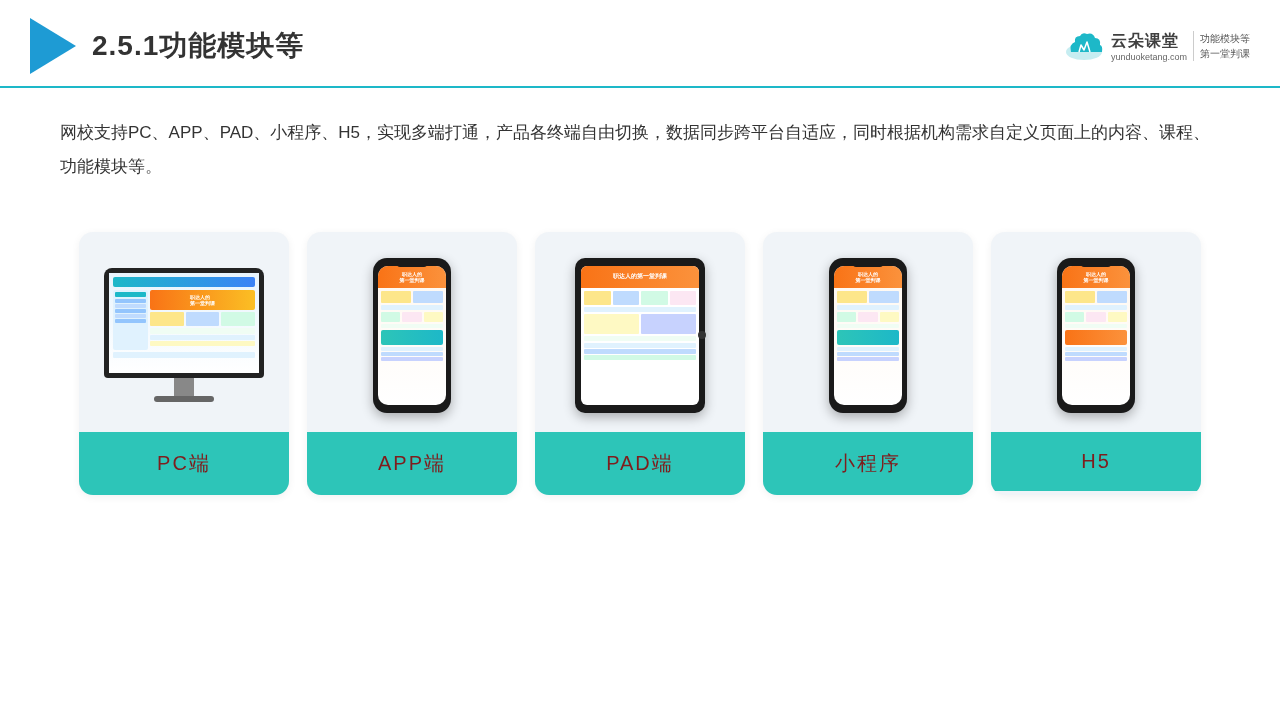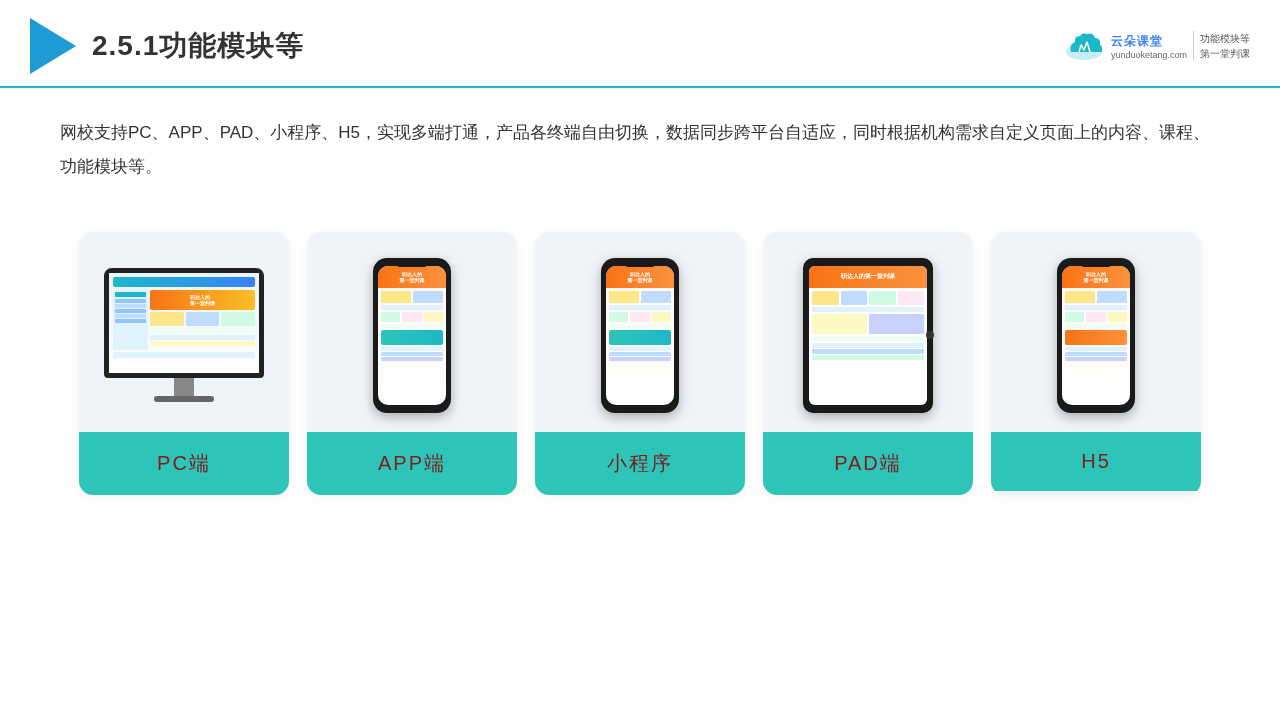--- a/index.html
+++ b/index.html
@@ -245,21 +245,21 @@
     </div>
   </div>
   <div class="logo-area">
     <div class="logo-top">
       <svg width="42" height="32" viewBox="0 0 42 32" fill="none" xmlns="http://www.w3.org/2000/svg">
         <ellipse cx="21" cy="22" rx="18" ry="8" fill="#1db8c8" opacity="0.25"></ellipse>
         <path d="M8 22 Q6 14 12 12 Q11 6 17 6 Q19 2 24 4 Q30 2 32 8 Q38 8 37 15 Q40 16 39 22 Z" fill="#1db8c8"></path>
         <path d="M16 22 L18 15 L21 20 L24 12 L27 22" stroke="#fff" stroke-width="1.5" fill="none" stroke-linejoin="round"></path>
       </svg>
       <div class="logo-text-group">
-        <span style="font-size:12px;font-weight:bold;color:#3b82f6;letter-spacing:1px;">云朵课堂</span>
+        <span style="font-size:16px;font-weight:bold;color:#404040;letter-spacing:1px;">云朵课堂</span>
         <span style="font-size:9px;color:#666;">yunduoketang.com</span>
       </div>
       <div style="display:flex;flex-direction:column;font-size:10px;color:#555;line-height:1.5;border-left:1px solid #ccc;padding-left:6px;">
         <span>功能模块等</span>
         <span>第一堂判课</span>
       </div>
     </div>
   </div>
 </div>
 
@@ -335,53 +335,20 @@
               </div>
             </div>
           </div>
         </div>
       </div>
       <div class="card-label">APP端</div>
     </div>
 
     <div class="card">
       <div class="card-image-area">
-        <div class="device-phone">
-          <div class="phone-frame">
-            <div class="phone-notch"></div>
-            <div class="phone-screen">
-              <div class="phone-screen-header">
-                <div class="phone-screen-header-text">职达人的<br>第一堂判课</div>
-              </div>
-              <div class="phone-screen-body">
-                <div style="display:flex;gap:2px;margin-bottom:2px;">
-                  <div style="flex:1;height:12px;background:#fde68a;border-radius:1px;"></div>
-                  <div style="flex:1;height:12px;background:#bfdbfe;border-radius:1px;"></div>
-                </div>
-                <div style="height:5px;background:#e0f2fe;border-radius:1px;margin-bottom:2px;"></div>
-                <div style="display:flex;gap:2px;margin-bottom:2px;">
-                  <div style="flex:1;height:10px;background:#d1fae5;border-radius:1px;"></div>
-                  <div style="flex:1;height:10px;background:#fce7f3;border-radius:1px;"></div>
-                  <div style="flex:1;height:10px;background:#fef9c3;border-radius:1px;"></div>
-                </div>
-                <div style="height:4px;background:#f0fdf4;border-radius:1px;margin-bottom:2px;"></div>
-                <div style="height:15px;background:linear-gradient(to right,#2dc5b8,#1db8c8);border-radius:2px;margin-bottom:2px;"></div>
-                <div style="height:4px;background:#e0f2fe;border-radius:1px;margin-bottom:1px;"></div>
-                <div style="height:4px;background:#bfdbfe;border-radius:1px;margin-bottom:1px;"></div>
-                <div style="height:4px;background:#c7d2fe;border-radius:1px;"></div>
-              </div>
-            </div>
-          </div>
-        </div>
-      </div>
-      <div class="card-label">小程序</div>
-    </div>
-
-    <div class="card">
-      <div class="card-image-area">
         <div class="device-pad">
           <div class="pad-frame">
             <div class="pad-button"></div>
             <div class="pad-screen">
               <div class="pad-screen-header" style="display:flex;align-items:center;justify-content:center;">
                 <span style="color:#fff;font-size:6px;font-weight:bold;">职达人的第一堂判课</span>
               </div>
               <div class="pad-screen-body">
                 <div style="display:flex;gap:2px;margin-bottom:2px;">
                   <div style="flex:1;height:14px;background:#fde68a;border-radius:1px;"></div>
@@ -420,20 +387,53 @@
                   <div style="flex:1;height:12px;background:#fde68a;border-radius:1px;"></div>
                   <div style="flex:1;height:12px;background:#bfdbfe;border-radius:1px;"></div>
                 </div>
                 <div style="height:5px;background:#e0f2fe;border-radius:1px;margin-bottom:2px;"></div>
                 <div style="display:flex;gap:2px;margin-bottom:2px;">
                   <div style="flex:1;height:10px;background:#d1fae5;border-radius:1px;"></div>
                   <div style="flex:1;height:10px;background:#fce7f3;border-radius:1px;"></div>
                   <div style="flex:1;height:10px;background:#fef9c3;border-radius:1px;"></div>
                 </div>
                 <div style="height:4px;background:#f0fdf4;border-radius:1px;margin-bottom:2px;"></div>
+                <div style="height:15px;background:linear-gradient(to right,#2dc5b8,#1db8c8);border-radius:2px;margin-bottom:2px;"></div>
+                <div style="height:4px;background:#e0f2fe;border-radius:1px;margin-bottom:1px;"></div>
+                <div style="height:4px;background:#bfdbfe;border-radius:1px;margin-bottom:1px;"></div>
+                <div style="height:4px;background:#c7d2fe;border-radius:1px;"></div>
+              </div>
+            </div>
+          </div>
+        </div>
+      </div>
+      <div class="card-label">小程序</div>
+    </div>
+
+    <div class="card">
+      <div class="card-image-area">
+        <div class="device-phone">
+          <div class="phone-frame">
+            <div class="phone-notch"></div>
+            <div class="phone-screen">
+              <div class="phone-screen-header">
+                <div class="phone-screen-header-text">职达人的<br>第一堂判课</div>
+              </div>
+              <div class="phone-screen-body">
+                <div style="display:flex;gap:2px;margin-bottom:2px;">
+                  <div style="flex:1;height:12px;background:#fde68a;border-radius:1px;"></div>
+                  <div style="flex:1;height:12px;background:#bfdbfe;border-radius:1px;"></div>
+                </div>
+                <div style="height:5px;background:#e0f2fe;border-radius:1px;margin-bottom:2px;"></div>
+                <div style="display:flex;gap:2px;margin-bottom:2px;">
+                  <div style="flex:1;height:10px;background:#d1fae5;border-radius:1px;"></div>
+                  <div style="flex:1;height:10px;background:#fce7f3;border-radius:1px;"></div>
+                  <div style="flex:1;height:10px;background:#fef9c3;border-radius:1px;"></div>
+                </div>
+                <div style="height:4px;background:#f0fdf4;border-radius:1px;margin-bottom:2px;"></div>
                 <div style="height:15px;background:linear-gradient(to right,#f97316,#fb923c);border-radius:2px;margin-bottom:2px;"></div>
                 <div style="height:4px;background:#e0f2fe;border-radius:1px;margin-bottom:1px;"></div>
                 <div style="height:4px;background:#bfdbfe;border-radius:1px;margin-bottom:1px;"></div>
                 <div style="height:4px;background:#c7d2fe;border-radius:1px;"></div>
               </div>
             </div>
           </div>
         </div>
       </div>
       <div class="card-label">H5</div>

